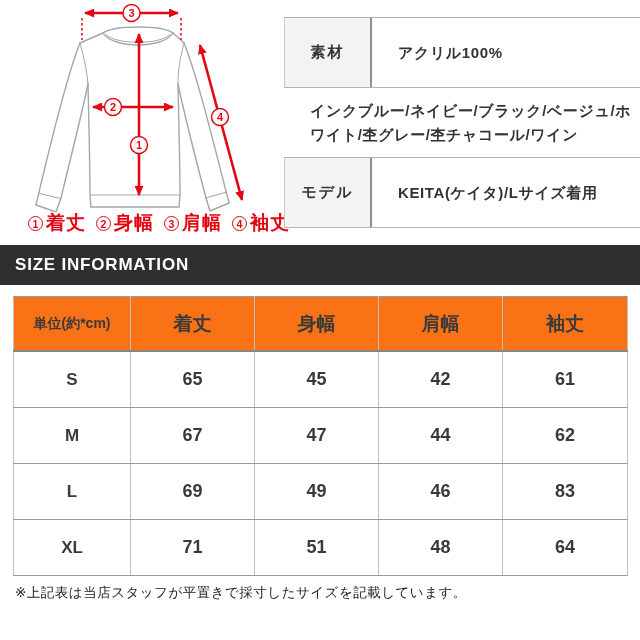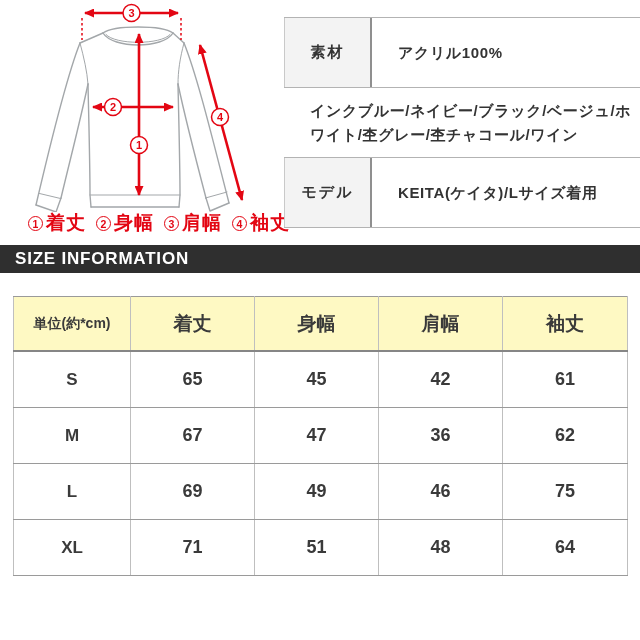--- a/index.html
+++ b/index.html
@@ -30,37 +30,37 @@
     display:flex; align-items:center; justify-content:center;
     font-size:15px; font-weight:600; letter-spacing:2px; color:#333; box-sizing:border-box;
   }
   .spec-value {
     flex:1; display:flex; align-items:center; padding-left:26px; padding-right:2px;
     font-size:15px; font-weight:600; letter-spacing:0.6px; line-height:1.55; color:#333;
   }
 
   
   .section-bar {
-    position:absolute; left:0; top:245px; width:640px; height:28px; background:#2f2f2f;
+    position:absolute; left:0; top:245px; width:640px; height:40px; background:#2f2f2f;
     display:flex; align-items:center; padding-left:15px; box-sizing:border-box;
   }
   .section-bar-title { color:#ffffff; font-size:17px; font-weight:700; letter-spacing:0.8px; }
 
   
   .size-table {
     position:absolute; left:13px; top:296px; width:614px;
     border-collapse:collapse; table-layout:fixed;
   }
   .size-table th, .size-table td {
     text-align:center; vertical-align:middle; color:#3a3a3a;
     border-left:1px solid #bfbfbf; border-right:1px solid #bfbfbf;
     border-top:1px solid #9a9a9a; border-bottom:1px solid #9a9a9a;
     padding:0;
   }
-  .size-table thead th { background:#fef9c3; height:53px; font-size:19px; font-weight:700; border-bottom:2px solid #868686; }
+  .size-table thead th { background:#f97316; height:53px; font-size:19px; font-weight:700; border-bottom:2px solid #868686; }
   .size-table th.unit { font-size:14px; letter-spacing:0; }
   .size-table tbody td { height:55px; font-size:18px; font-weight:600; background:#fff; }
   .size-table td.size-name { font-size:17px; }
 
   
   .notes { position:absolute; left:15px; top:582px; font-size:13.5px; line-height:22px; letter-spacing:0.5px; color:#222; font-weight:500; }
   .notes p { margin:0; }
 </style>
 </head>
 <body>
@@ -176,36 +176,37 @@
         <td class="size-name">S</td>
         <td>65</td>
         <td>45</td>
         <td>42</td>
         <td>61</td>
       </tr>
       <tr>
         <td class="size-name">M</td>
         <td>67</td>
         <td>47</td>
-        <td>36</td>
+        <td>44</td>
         <td>62</td>
       </tr>
       <tr>
         <td class="size-name">L</td>
         <td>69</td>
         <td>49</td>
         <td>46</td>
-        <td>75</td>
+        <td>83</td>
       </tr>
       <tr>
         <td class="size-name">XL</td>
         <td>71</td>
         <td>51</td>
         <td>48</td>
         <td>64</td>
       </tr>
     </tbody>
   </table>
 
   <div class="notes">
+    <p>※上記表は当店スタッフが平置きで採寸したサイズを記載しています。</p>
   </div>
 
 </div>
 
 </body></html>

